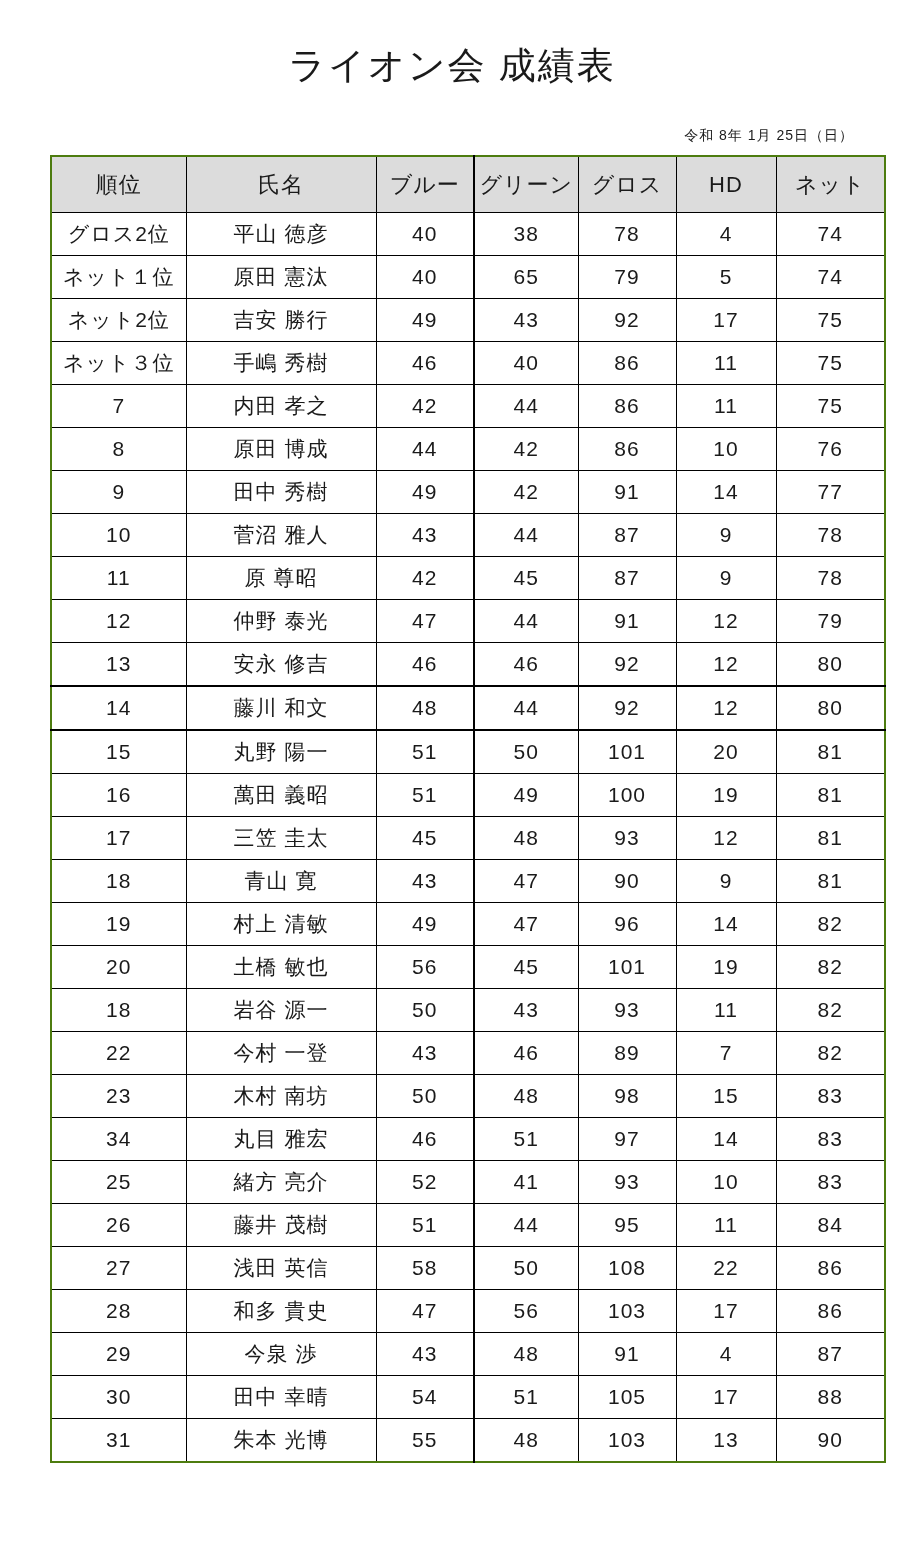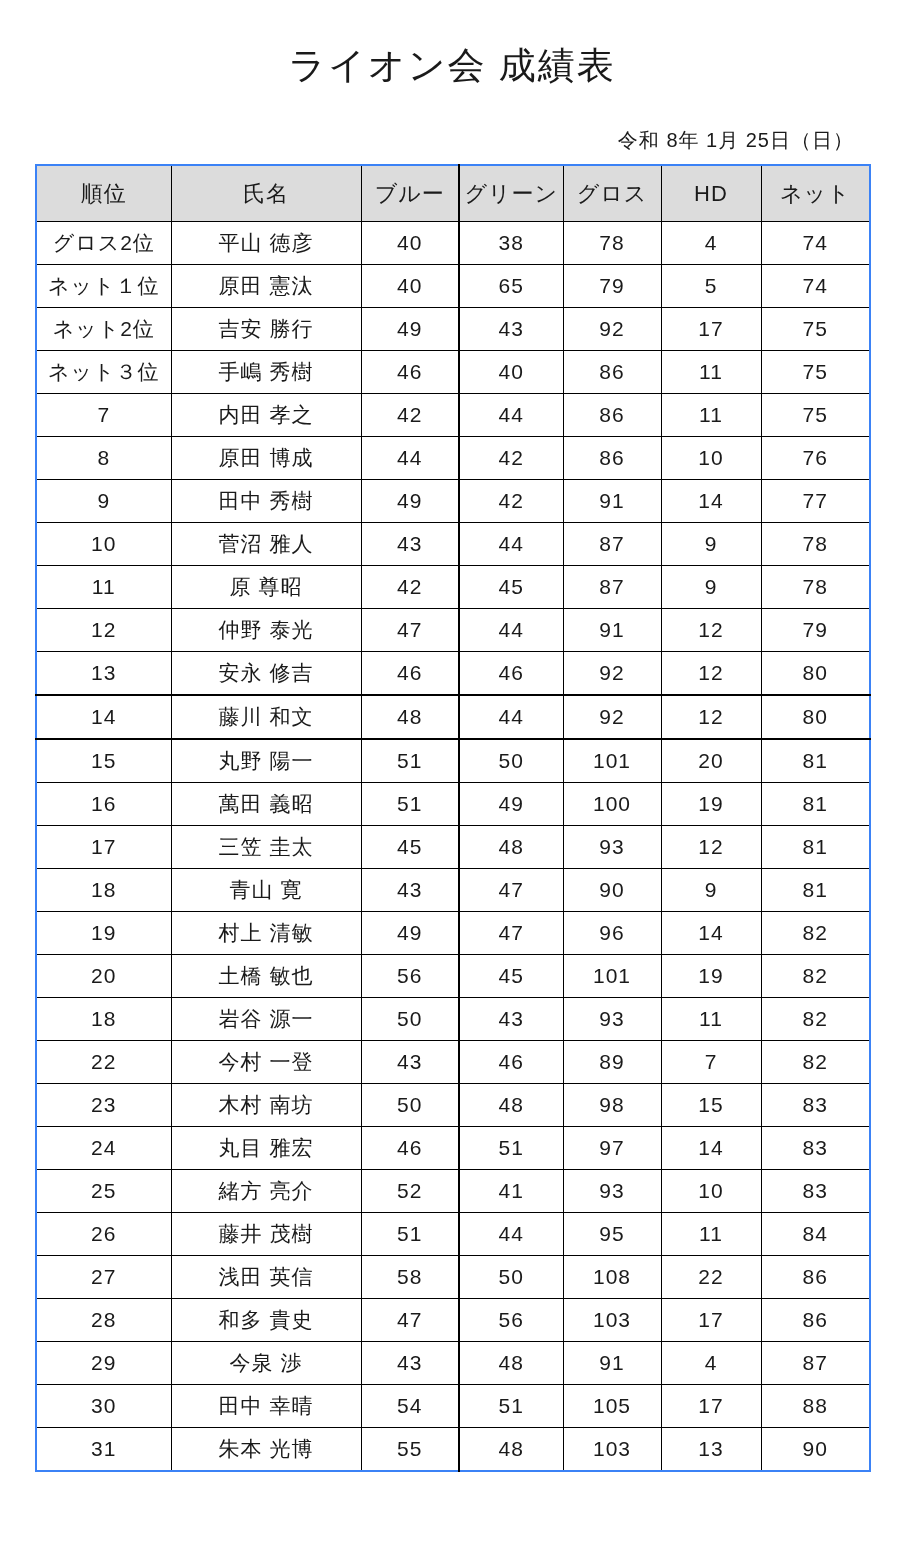--- a/index.html
+++ b/index.html
@@ -16,29 +16,29 @@
   .page-title {
     margin: 41px 0 0 0;
     text-align: center;
     font-size: 37px;
     font-weight: 400;
     letter-spacing: 2px;
   }
   .date-line {
     margin: 36px 50px 10px 0;
     text-align: right;
-    font-size: 20px;
+    font-size: 14px;
     letter-spacing: 1px;
   }
   table.score-table {
-    margin-left: 35px;
+    margin-left: 50px;
     width: 834px;
     table-layout: fixed;
     border-collapse: collapse;
-    border: 2px solid #3b82f6;
+    border: 2px solid #4d7c0f;
   }
   .score-table th {
     background: #dcdcdc;
     height: 53px;
     font-size: 22px;
     font-weight: 400;
     text-align: center;
     vertical-align: middle;
     border: 1px solid #000000;
     letter-spacing: 1px;
@@ -275,21 +275,21 @@
         <tr>
           <td>23</td>
           <td>木村 南坊</td>
           <td class="thick-right">50</td>
           <td>48</td>
           <td>98</td>
           <td>15</td>
           <td>83</td>
         </tr>
         <tr>
-          <td>24</td>
+          <td>34</td>
           <td>丸目 雅宏</td>
           <td class="thick-right">46</td>
           <td>51</td>
           <td>97</td>
           <td>14</td>
           <td>83</td>
         </tr>
         <tr>
           <td>25</td>
           <td>緒方 亮介</td>

